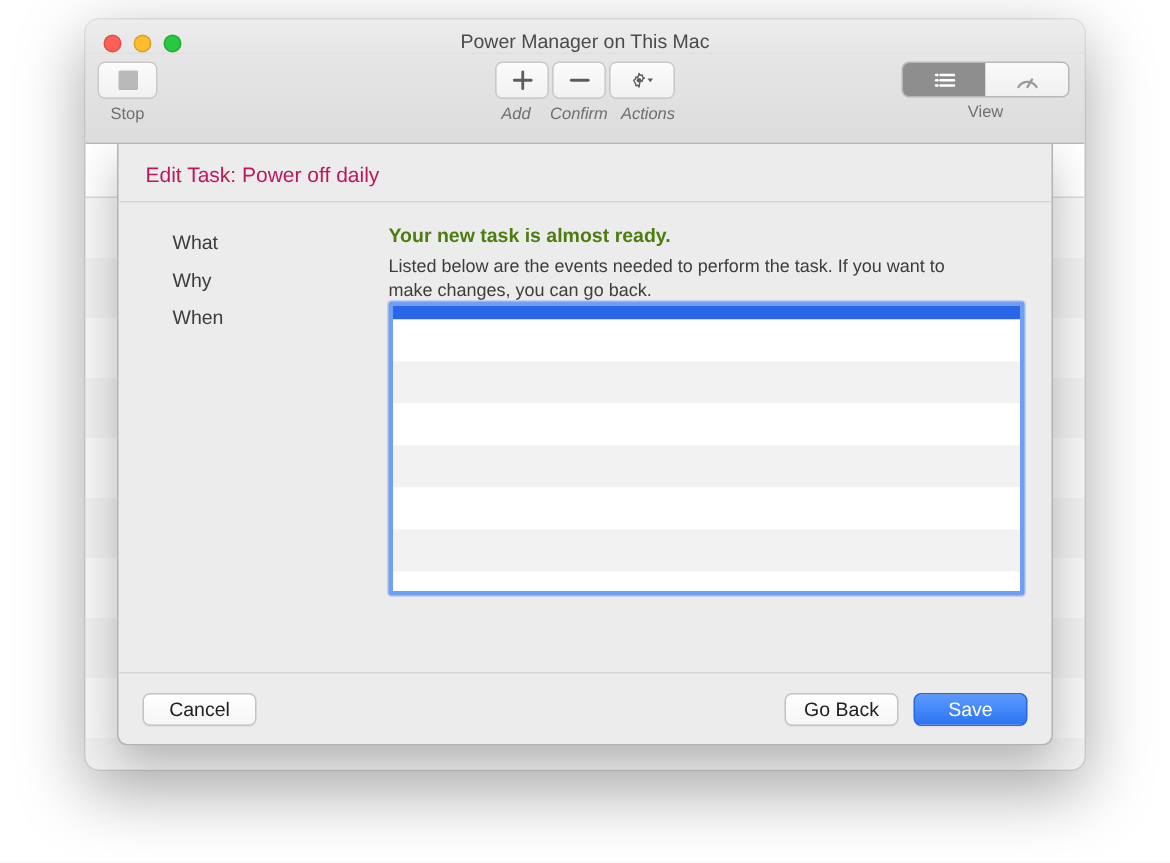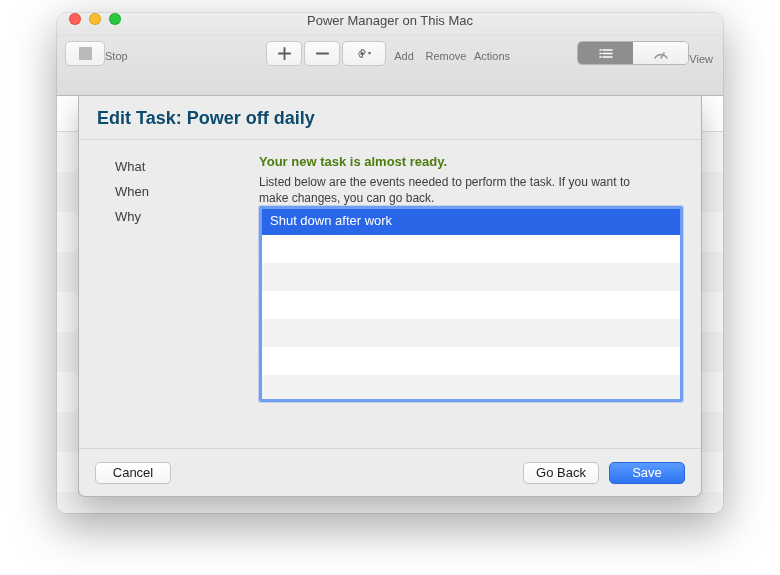--- a/index.html
+++ b/index.html
@@ -19,43 +19,43 @@
     height: 500px;
     border-radius: 9px;
     overflow: hidden;
     box-shadow: 0 14px 45px rgba(0,0,0,0.35), 0 0 0 1px rgba(0,0,0,0.08);
     background: #ececec;
   }
   .titlebar {
     height: 23px;
     background: linear-gradient(#ededed,#e6e6e6);
     display: flex;
-    align-items: flex-start;
+    align-items: flex-end;
     position: relative;
     border-bottom: 1px solid rgba(0,0,0,0.06);
   }
   .traffic-lights { display:flex; gap:8px; margin-left:12px; }
   .tl { width:12px; height:12px; border-radius:50%; box-shadow: inset 0 0 0 1px rgba(0,0,0,0.15);}
   .tl-red{background:#ff5f57}.tl-yellow{background:#febc2e}.tl-green{background:#28c840}
   .title {
     position:absolute; left:0; right:0; text-align:center;
     font-size:13px; color:#4a4a4a; pointer-events:none;
   }
   .toolbar {
     height: 60px;
     background: linear-gradient(#e6e6e6,#dcdcdc);
     border-bottom: 1px solid #b7b7b7;
     display:flex;
     align-items:flex-start;
     padding: 5px 8px 0;
     position: relative;
   }
-  .tool-group { display:flex; flex-direction:row; align-items:center; }
-  .tool-group.center { position:absolute; left:50%; transform:translateX(-50%); flex-direction:row;}
-  .tool-group.right { position:absolute; right:10px;align-items:flex-end;}
+  .tool-group { display:flex; flex-direction:column; align-items:center; }
+  .tool-group.center { position:absolute; left:50%; transform:translateX(-50%); flex-direction:column;font-style:italic;}
+  .tool-group.right { position:absolute; right:10px;}
   .tool-row { display:flex; gap:2px;}
   .tb-btn {
     height:25px; width:40px;
     display:flex; align-items:center; justify-content:center;
     background:linear-gradient(#fbfbfb,#f1f1f1);
     border:1px solid #c9c9c9;
     border-radius:5px;
     font-size:15px; color:#5f5f5f;
     box-shadow: 0 1px 0 rgba(255,255,255,0.5) inset;
   }
@@ -102,21 +102,21 @@
     background:#ececec;
     border:1px solid #b3b3b3;
     border-top:none;
     border-bottom-left-radius:7px;
     border-bottom-right-radius:7px;
     box-shadow: 0 12px 30px rgba(0,0,0,0.25);
     display:flex;
     flex-direction:column;
   }
   .sheet-header{
-    font-weight:700; font-size:18px; color:#0c4a6e;
+    font-weight:400; font-size:14px; color:#be185d;
     padding:12px 18px 10px;
   }
   .sheet-divider{height:1px;background:#d5d5d5;}
   .sheet-body{
     flex:1; display:flex; padding: 6px 18px 0 18px; gap:22px;
   }
   .steps{width:140px; padding-top:8px;}
   .step{font-size:13px;color:#3c3c3c;padding:5px 2px;cursor:default;margin-left:16px;}
   .step.current{font-weight:700;color:#000;}
   .main-col{flex:1;padding-top:8px;}
@@ -196,21 +196,21 @@
             <g fill="#5e5e5e">
               <circle cx="8" cy="8" r="2.5"></circle>
               <path d="M8 0.8l1.2 1.9 2.2-.4.4 2.2 1.9 1.2-1.9 1.2-.4 2.2-2.2-.4L8 15.2l-1.2-1.9-2.2.4-.4-2.2L2.3 8l1.9-1.2.4-2.2 2.2.4z" fill="none" stroke="#5e5e5e" stroke-width="1.5" stroke-linejoin="round"></path>
             </g>
             <path d="M17 6l3 4 3-4z" fill="#5e5e5e"></path>
           </svg>
         </div>
       </div>
       <div class="tb-labels">
         <div class="tb-label small">Add</div>
-        <div class="tb-label small" style="width:44px">Remove</div>
+        <div class="tb-label small" style="width:44px">Confirm</div>
         <div class="tb-label wide">Actions</div>
       </div>
     </div>
 
     <div class="tool-group right">
       <div class="seg">
         <div class="active">
           <svg viewBox="0 0 18 13">
             <g stroke="#fff" stroke-width="1.6" stroke-linecap="round">
               <line x1="3" y1="3" x2="4" y2="3"></line>
@@ -248,31 +248,30 @@
     </div>
     <div class="watermark"></div>
 
     <div class="sheet">
       <div class="sheet-header">Edit Task: Power off daily</div>
       <div class="sheet-divider"></div>
 
       <div class="sheet-body">
         <div class="steps">
           <div class="step">What</div>
+          <div class="step">Why</div>
           <div class="step">When</div>
-          <div class="step">Why</div>
         </div>
 
         <div class="main-col">
           <div class="ready-title">Your new task is almost ready.</div>
           <div class="ready-desc">Listed below are the events needed to perform the task. If you want to make changes, you can go back.</div>
 
           <div class="events-box">
             <div class="event-row selected">
-              <div class="event-title">Shut down after work</div>
             </div>
             <div class="alt-row"></div>
             <div class="alt-row"></div>
             <div class="alt-row"></div>
             <div class="alt-row"></div>
             <div class="alt-row"></div>
             <div class="alt-row"></div>
           </div>
         </div>
       </div>

